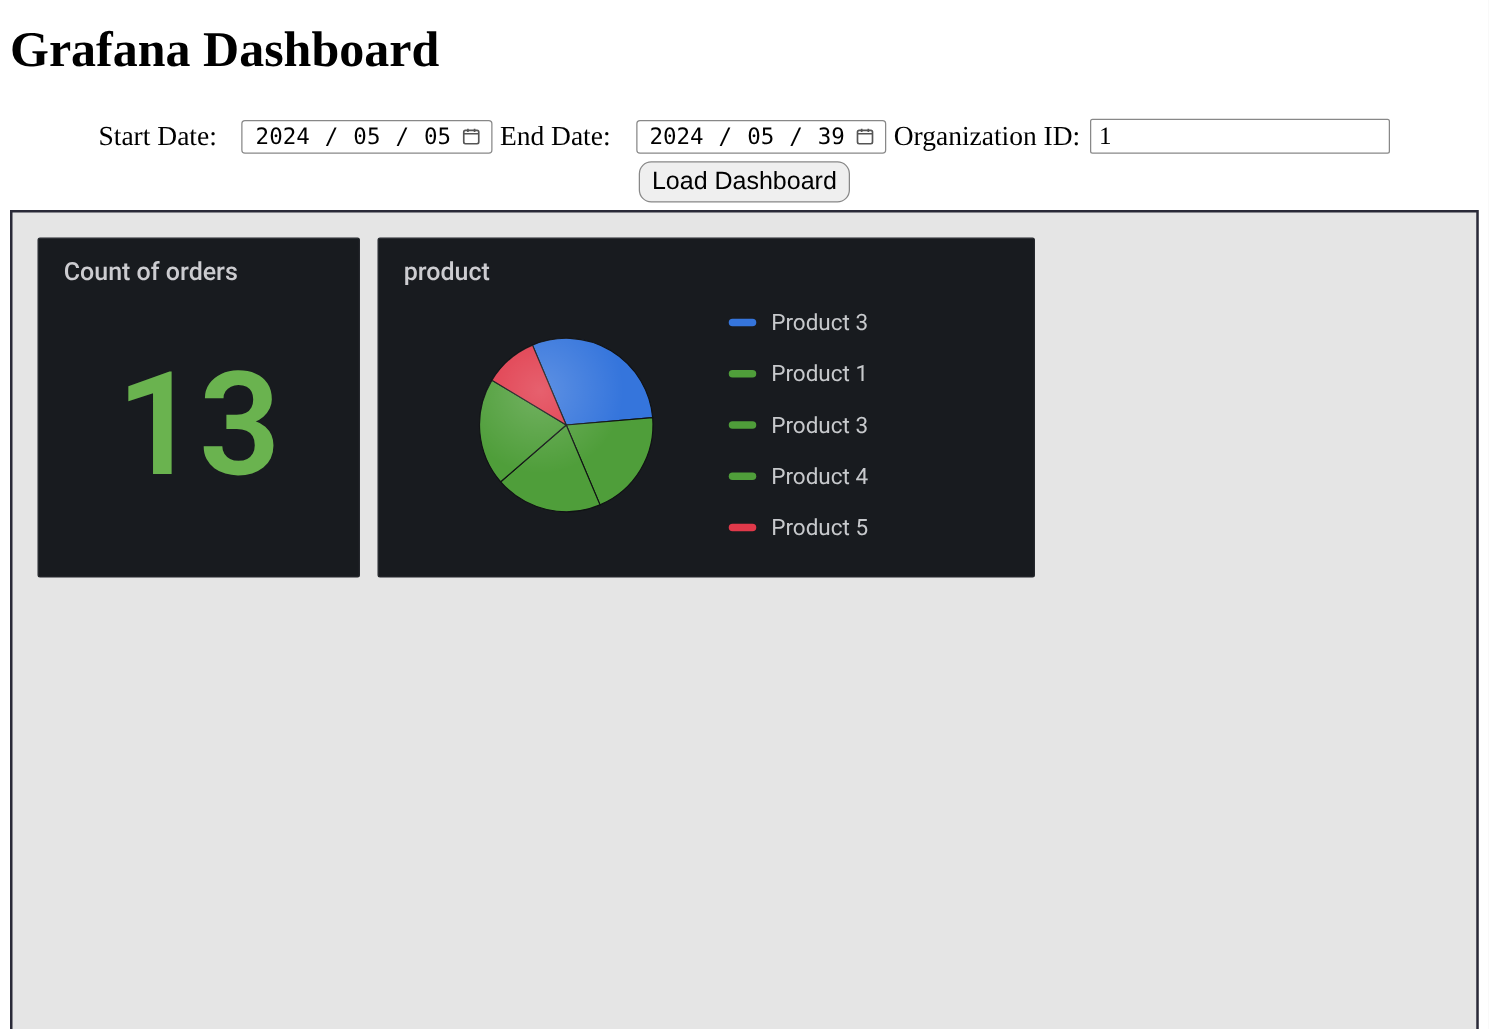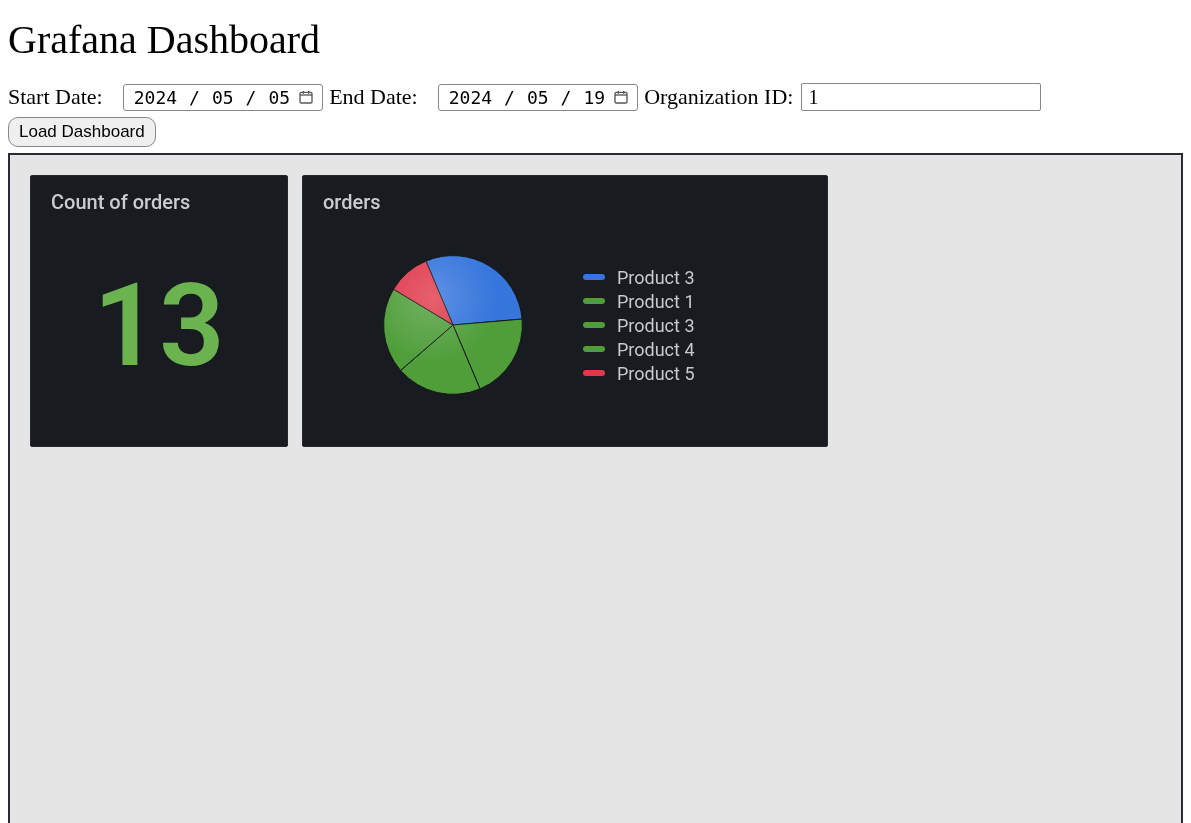--- a/index.html
+++ b/index.html
@@ -5,30 +5,31 @@
   * { box-sizing: border-box; }
   body {
     margin: 0;
     padding: 8px;
     font-family: "Times New Roman", serif;
     background: #fff;
     color: #000;
   }
   h1 {
     font-size: 40px;
-    font-weight: normal;
-    margin: 8px 0 20px 0;
+    font-weight: bold;
+    margin: 8px 0 32px 0;
   }
   .controls {
     display: flex;
     align-items: center;
     gap: 6px;
     flex-wrap: wrap;
     font-size: 22px;
     margin-bottom: 6px;
+    justify-content: center;
   }
   .controls label { margin-right: 2px; }
   .date-field {
     display: inline-flex;
     align-items: center;
     gap: 6px;
     border: 1px solid #888;
     border-radius: 3px;
     padding: 2px 8px;
     font-family: Consolas, monospace;
@@ -43,21 +44,21 @@
     border: 1px solid #888;
     border-radius: 2px;
     padding: 2px 6px;
     font-size: 20px;
     font-family: "Times New Roman", serif;
     width: 240px;
     height: 28px;
   }
   .load-btn {
     font-family: Arial, sans-serif;
-    font-size: 17px;
+    font-size: 20px;
     padding: 4px 10px;
     border: 1px solid #888;
     border-radius: 10px;
     background: #efefef;
     cursor: pointer;
   }
 
   .dashboard {
     background: #e5e5e5;
     border: 2px solid #2a2a38;
@@ -112,21 +113,21 @@
   .pie-svg-wrap {
     flex: 0 0 auto;
     width: 260px;
     display: flex;
     align-items: center;
     justify-content: center;
   }
   .legend {
     display: flex;
     flex-direction: column;
-    gap: 3px;
+    gap: 20px;
     font-size: 18px;
     color: #c7c9cc;
   }
   .legend-item {
     display: flex;
     align-items: center;
     gap: 12px;
   }
   .legend-swatch {
     width: 22px;
@@ -157,21 +158,21 @@
       </svg>
     </span>
   </span>
 
   <label>End Date:</label>
   <span class="date-field">
     <span class="seg">2024</span>
     <span class="sep">/</span>
     <span class="seg">05</span>
     <span class="sep">/</span>
-    <span class="seg">19</span>
+    <span class="seg">39</span>
     <span class="cal-icon">
       <svg width="16" height="16" viewBox="0 0 24 24" fill="none" stroke="#555" stroke-width="2">
         <rect x="3" y="5" width="18" height="16" rx="2"></rect>
         <path d="M3 9h18"></path>
           <path d="M8 3v4"></path>
           <path d="M16 3v4"></path>
       </svg>
     </span>
   </span>
 
@@ -182,21 +183,21 @@
 </div>
 
 <div class="dashboard">
 
   <div class="panel stat-panel">
     <div class="panel-title">Count of orders</div>
     <div class="stat-value">13</div>
   </div>
 
   <div class="panel pie-panel">
-    <div class="panel-title">orders</div>
+    <div class="panel-title">product</div>
     <div class="pie-body">
       <div class="pie-svg-wrap">
         <svg id="pie-svg" width="150" height="150" viewBox="-80 -80 160 160">
             <defs>
               <radialGradient id="gl" cx="35%" cy="30%" r="80%">
                 <stop offset="0%" stop-color="rgba(255,255,255,0.20)"></stop>
                 <stop offset="60%" stop-color="rgba(255,255,255,0)"></stop>
               </radialGradient>
             </defs>
             <path d="M 0 0 L -28.82 -68.16 A 74 74 0 0 1 73.73 -6.34 Z" fill="#3575dc" stroke="#101214" stroke-width="1"></path>

